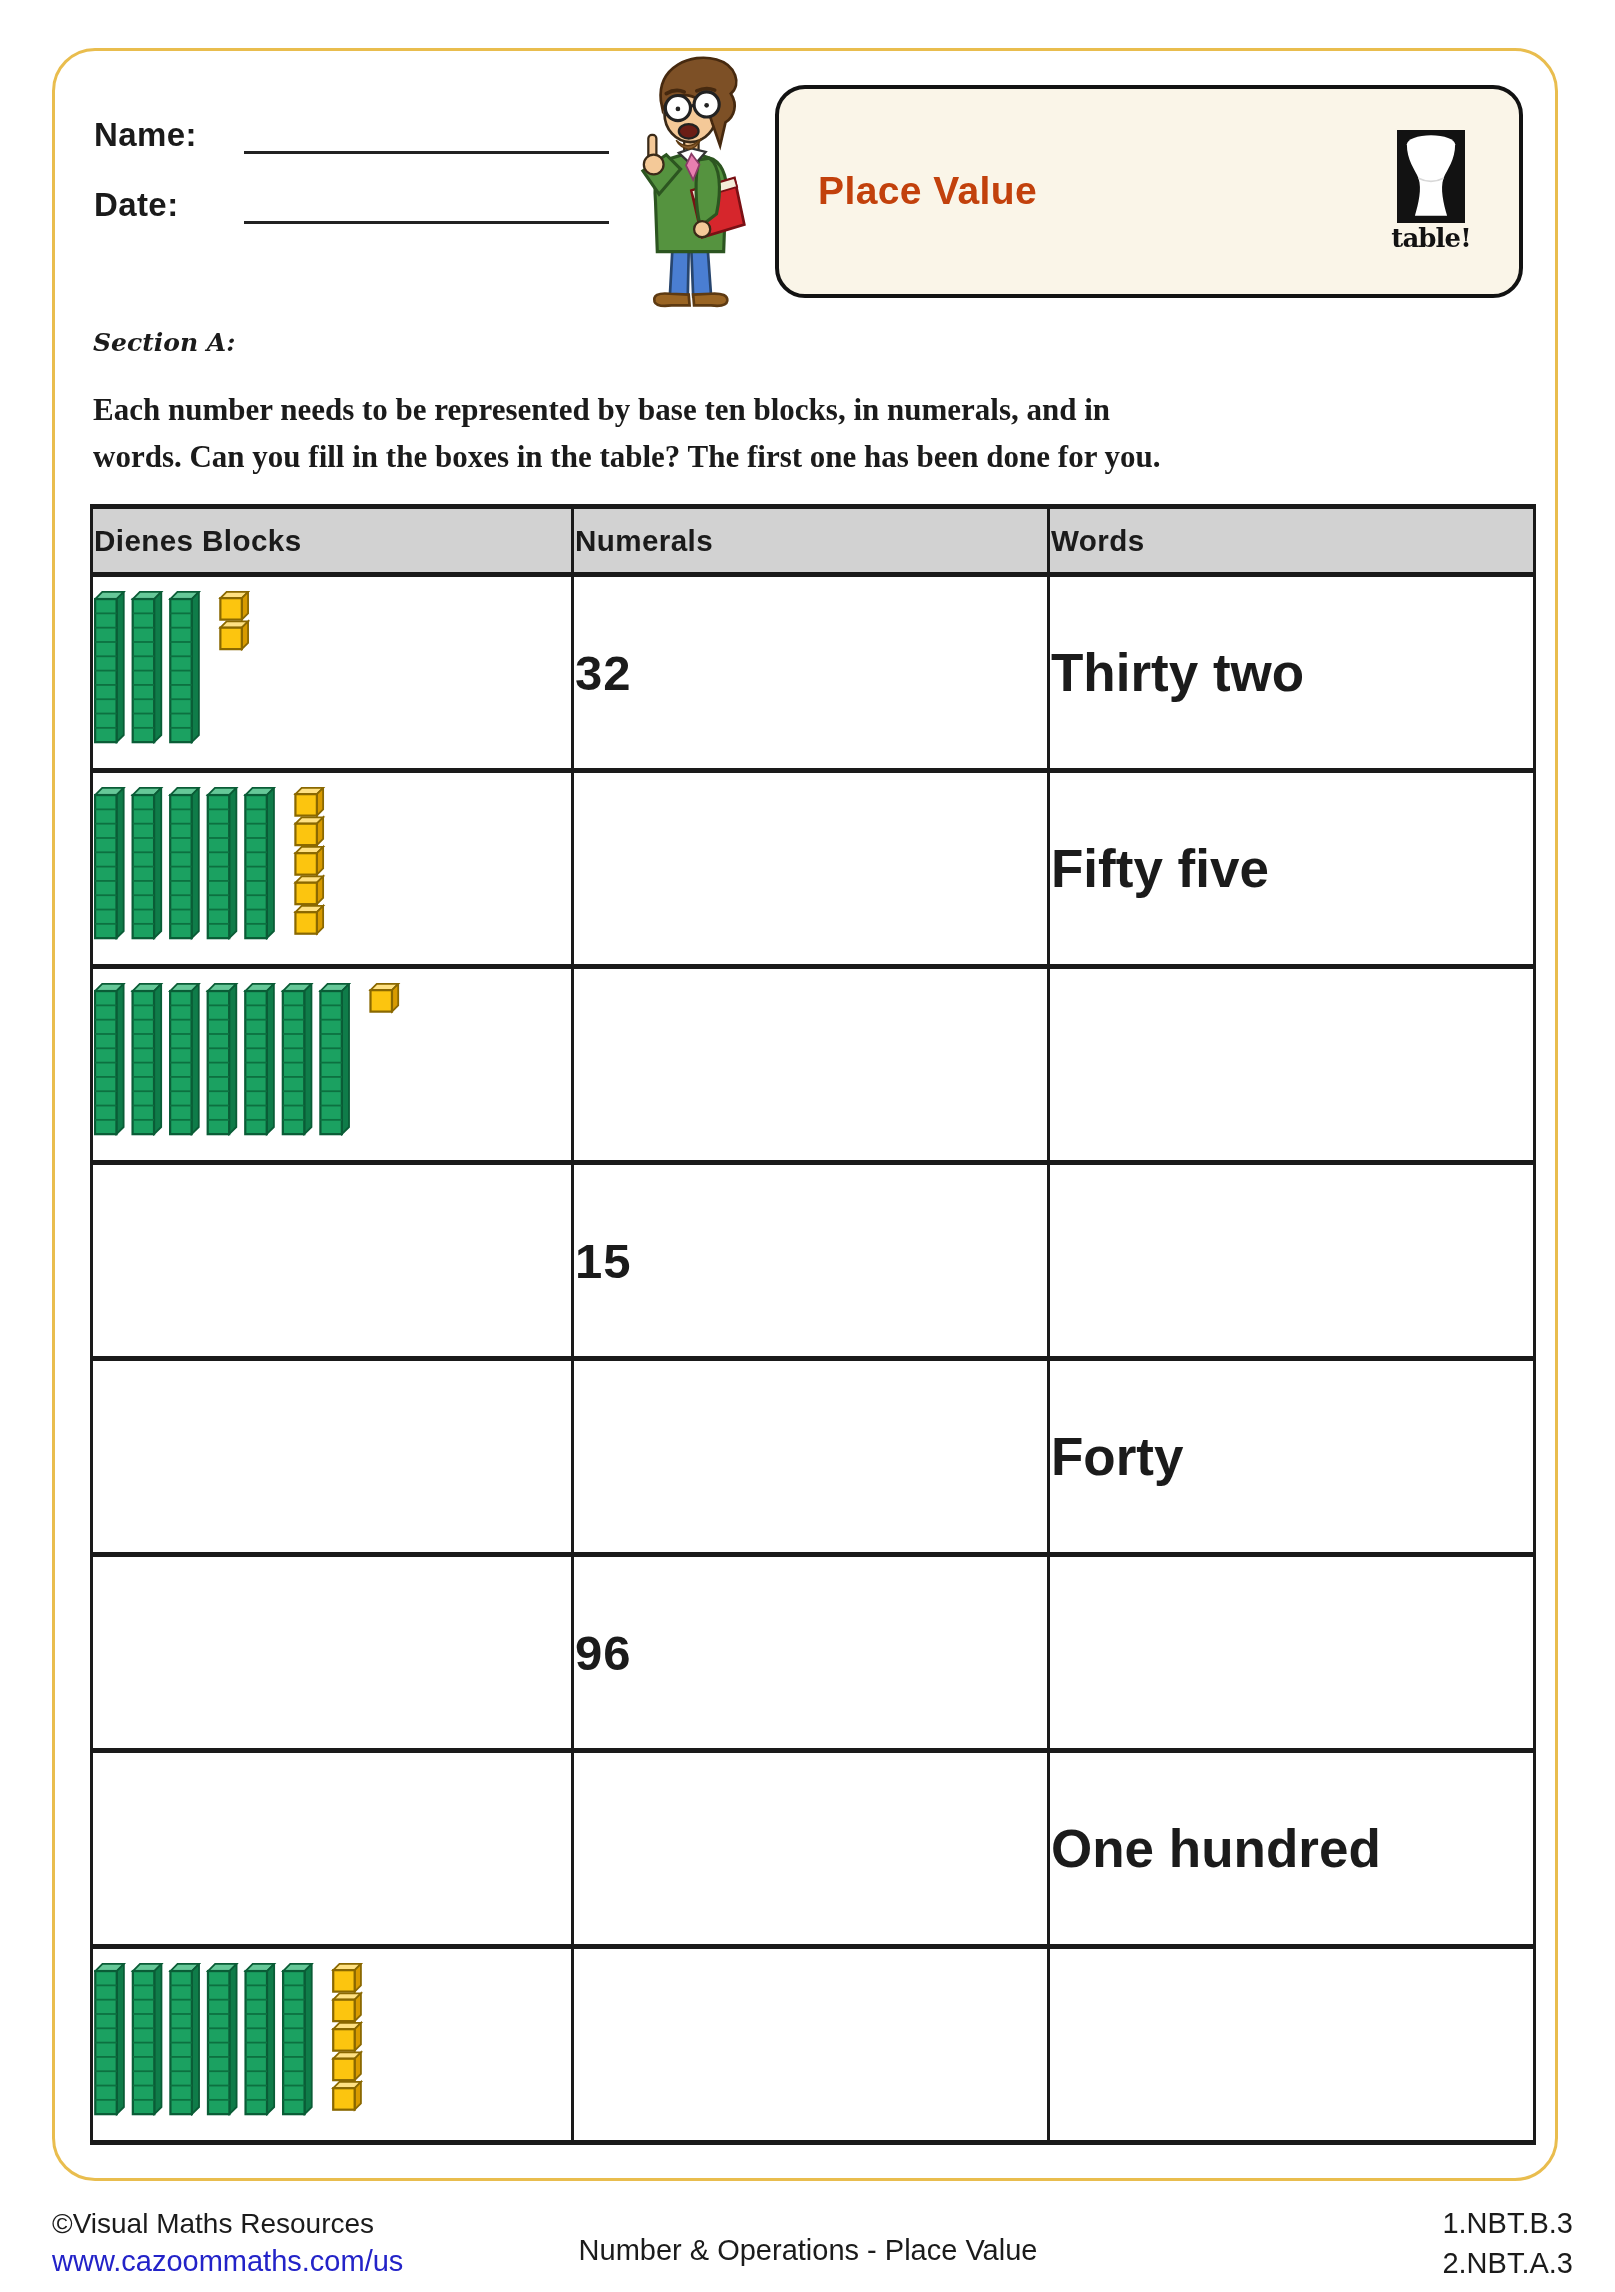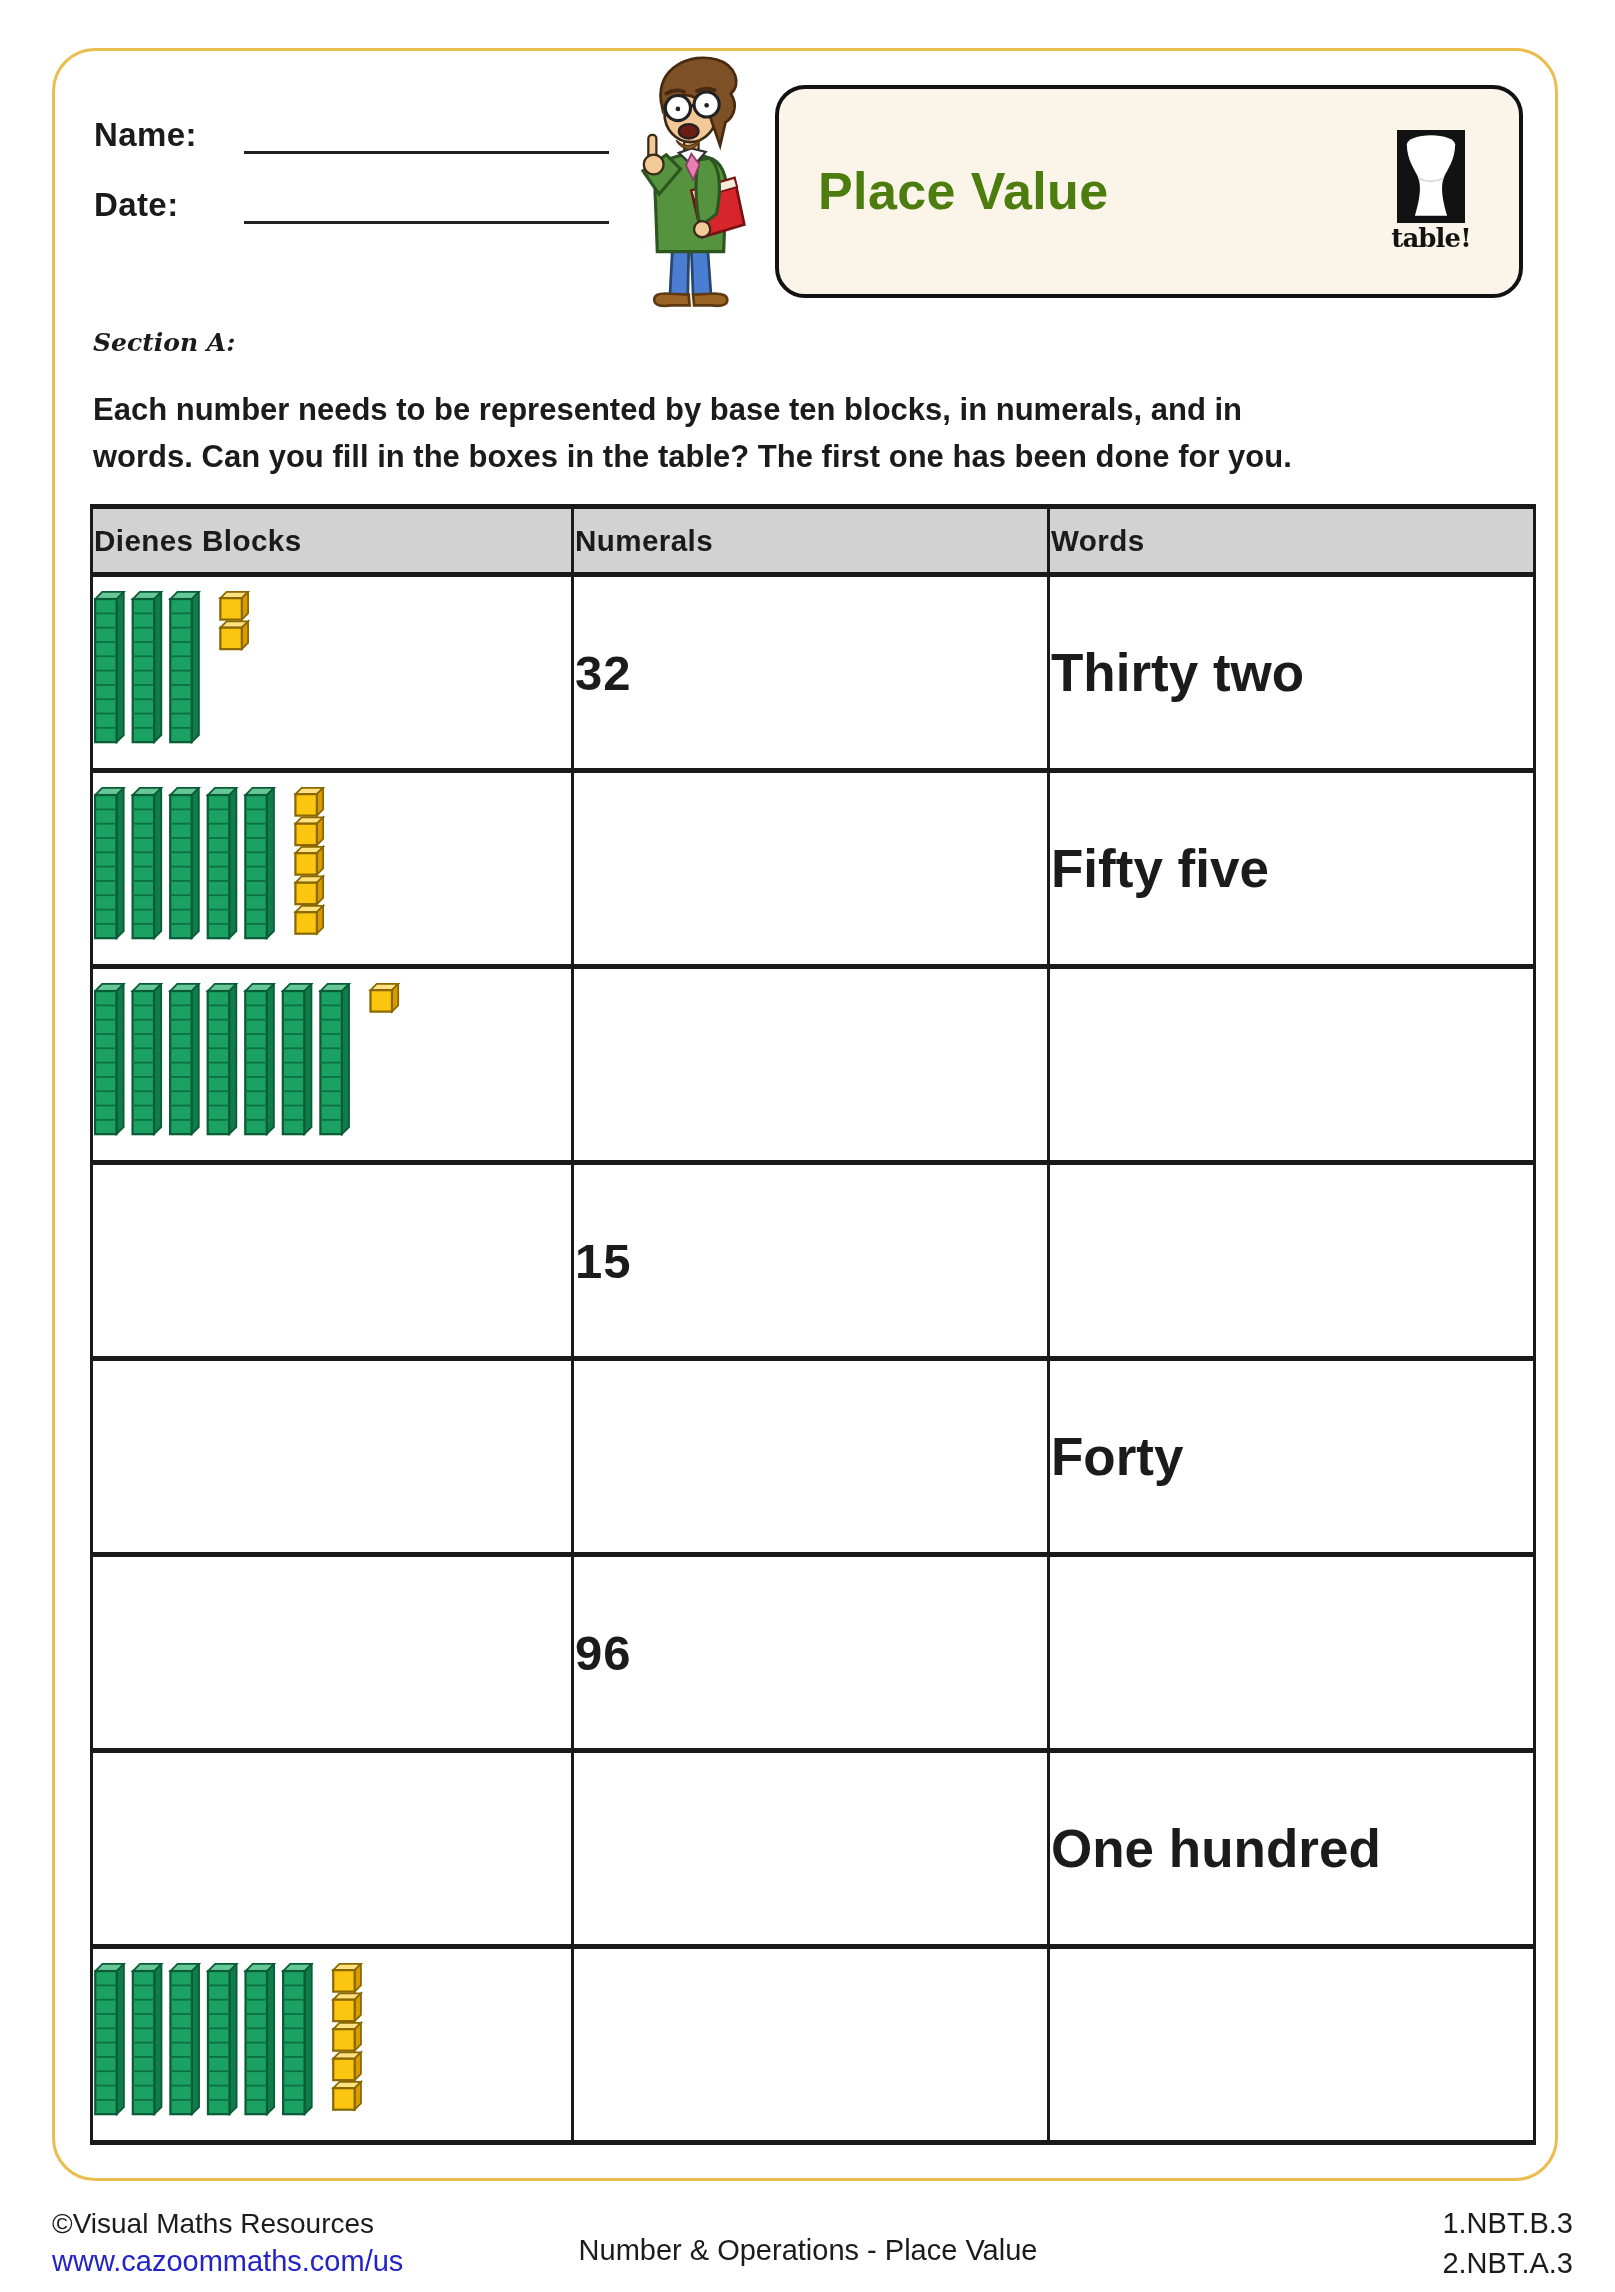--- a/index.html
+++ b/index.html
@@ -25,30 +25,30 @@
   .nd-line{display:inline-block;width:365px;height:39px;border-bottom:3.6px solid #222;}
   
   .teacher{position:absolute;left:598px;top:47px;width:176px;height:262px;}
   
   .titlebox{
     position:absolute;left:775px;top:85px;width:748px;height:213px;box-sizing:border-box;
     background:#faf5e8;border:4.5px solid #121212;border-radius:30px;
     display:flex;align-items:center;justify-content:space-between;
     padding:0 30px 0 39px;
   }
-  .title{font-size:52px;font-weight:bold;line-height:1.2;letter-spacing:0.4px;color:#4d7c0f;}
+  .title{font-size:39px;font-weight:bold;line-height:1.2;letter-spacing:0.4px;color:#c2410c;}
   .logo{width:116px;text-align:center;flex:0 0 auto;}
   .logo-rect{width:68px;height:93px;background:#121212;margin:0 auto;display:flex;align-items:center;justify-content:center;}
   .logo-caption{font-family:"DejaVu Serif",serif;font-weight:bold;font-size:26px;letter-spacing:-0.9px;margin-top:0.9px;color:#121212;}
   
   .sectionA{
     position:absolute;left:93px;top:328px;
     font-family:"DejaVu Serif",serif;font-weight:bold;font-style:italic;font-size:25px;text-align:center;
   }
-  .instructions{position:absolute;left:93px;top:387px;font-size:31px;font-weight:bold;line-height:1.5;width:1442px;}
+  .instructions{position:absolute;left:93px;top:387px;font-size:31px;font-weight:bold;line-height:1.5;width:1442px;font-family:Liberation Serif, serif;}
   
   .pv-table{
     position:absolute;left:90px;top:504px;width:1444px;
     border-collapse:collapse;table-layout:fixed;
   }
   .pv-table th,.pv-table td{
     border:3.6px solid #1a1a1a;border-top-width:5.4px;border-bottom-width:5.4px;
     text-align:left;vertical-align:middle;box-sizing:border-box;
   }
   .pv-table th{

